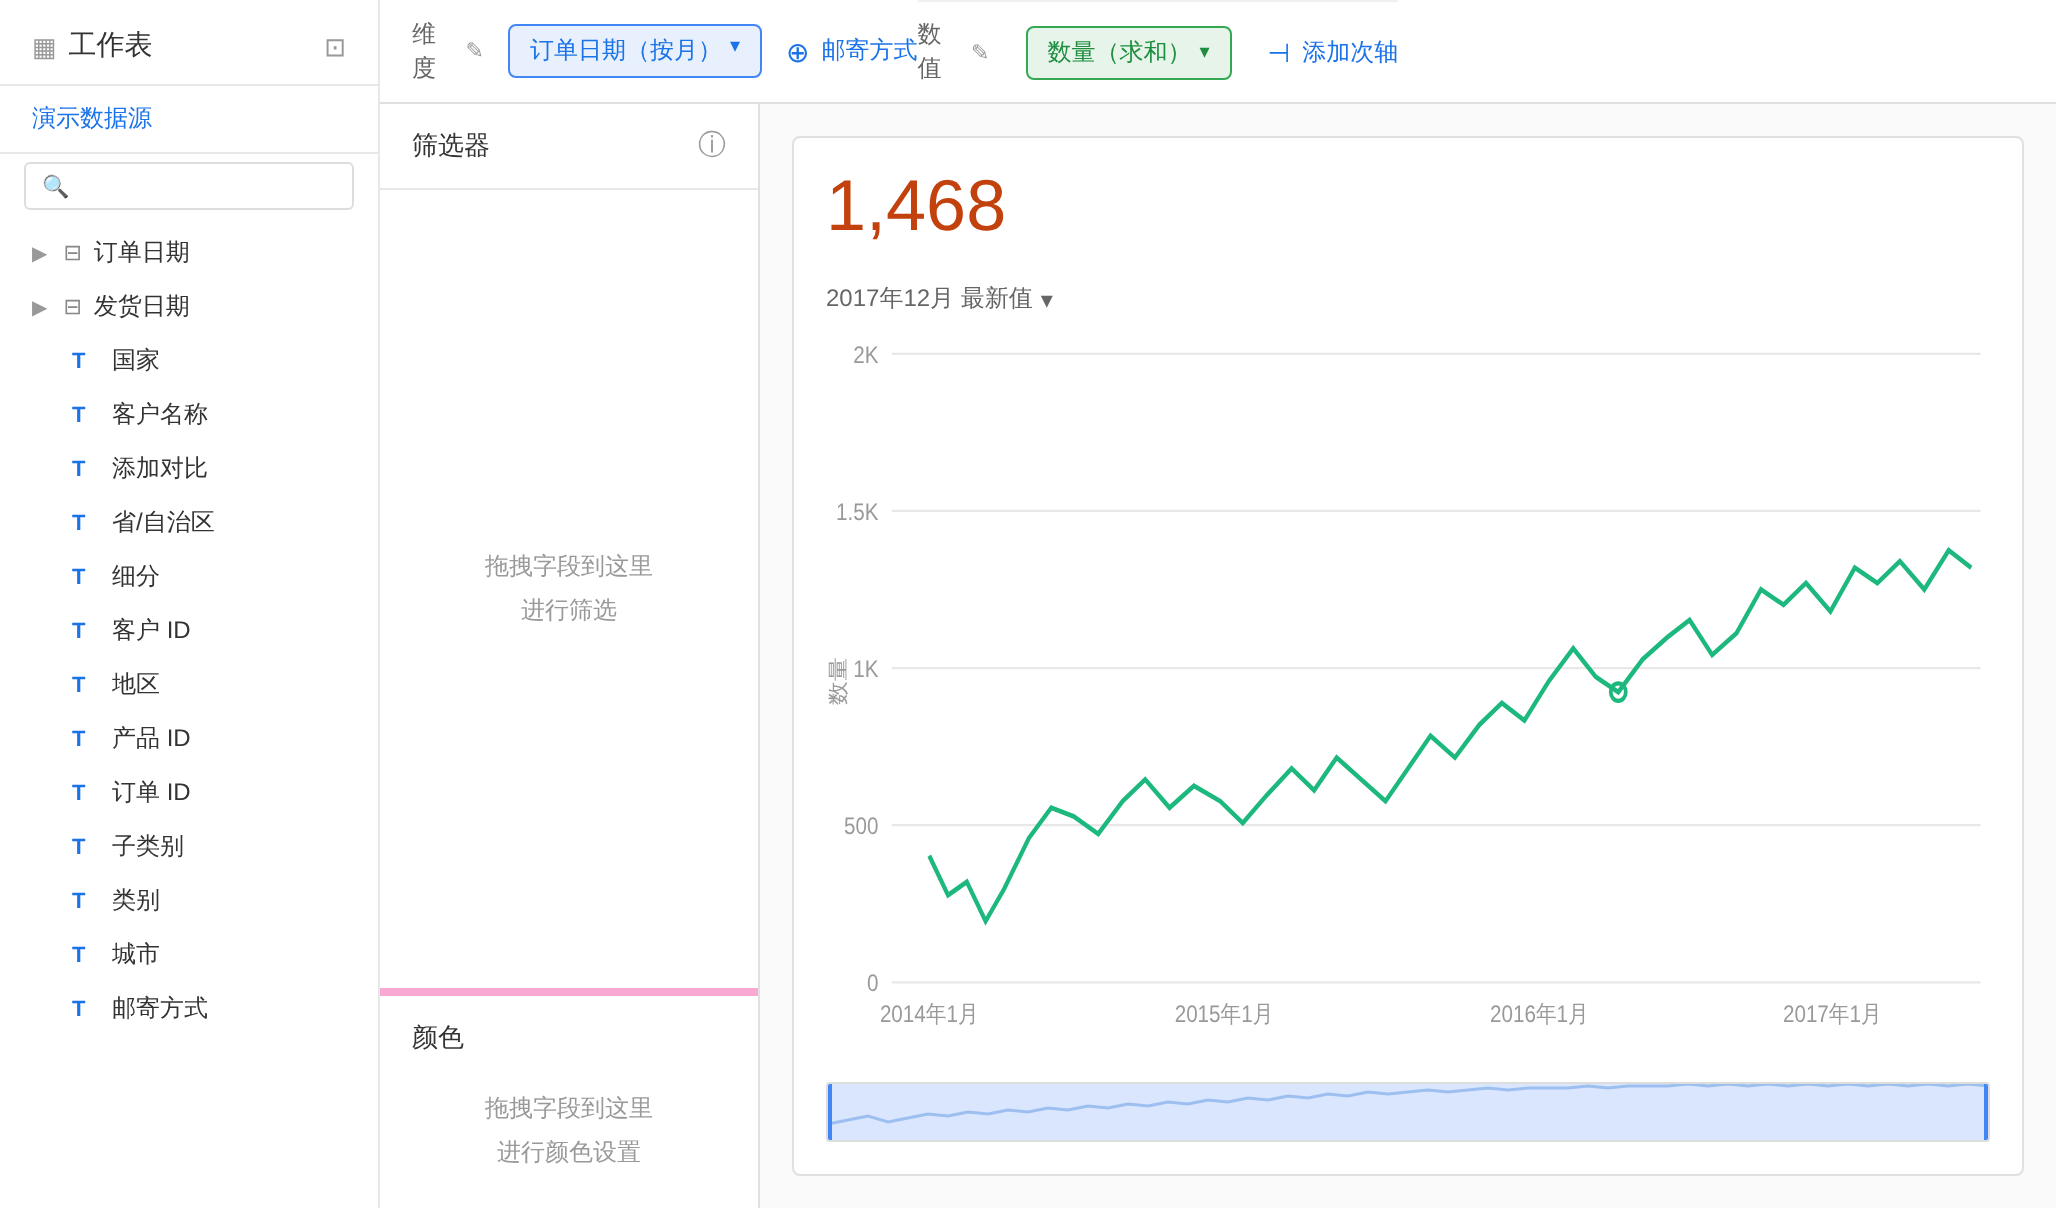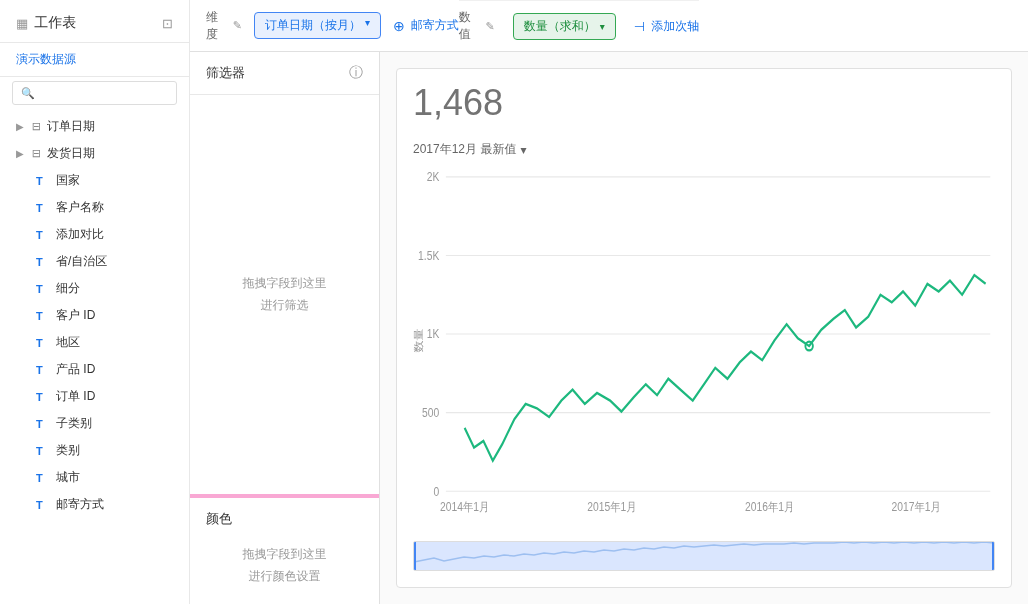--- a/index.html
+++ b/index.html
@@ -211,21 +211,21 @@
       border-radius: 4px;
       flex: 1;
       display: flex;
       flex-direction: column;
       padding: 16px;
       overflow: hidden;
     }
     .chart-title-value {
       font-size: 36px;
       font-weight: 300;
-      color: #737373;
+      color: #c2410c;
       line-height: 1;
     }
     .chart-subtitle {
       font-size: 12px;
       color: #666;
       margin-top: 20px;
       display: flex;
       align-items: center;
       gap: 4px;
       cursor: pointer;

